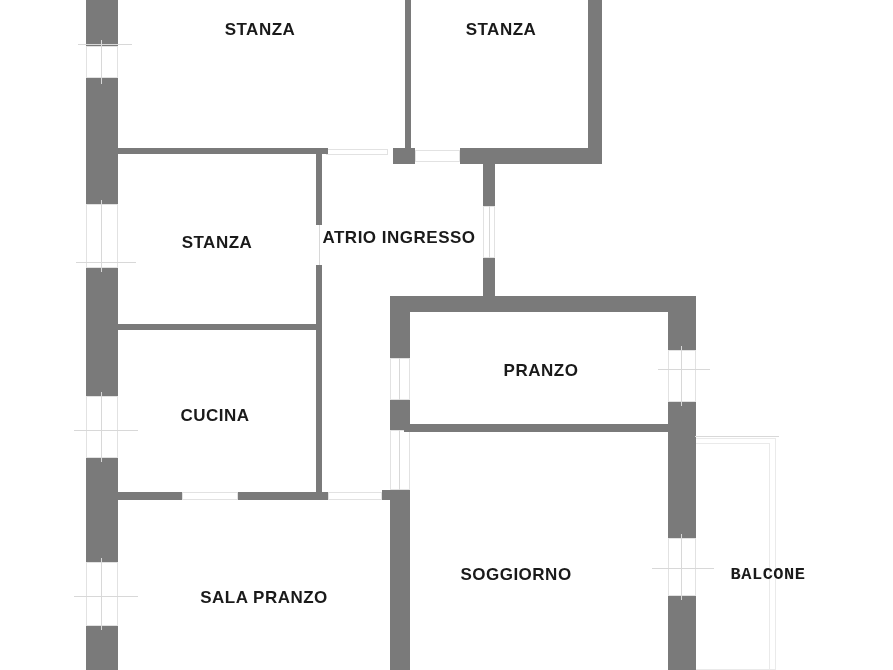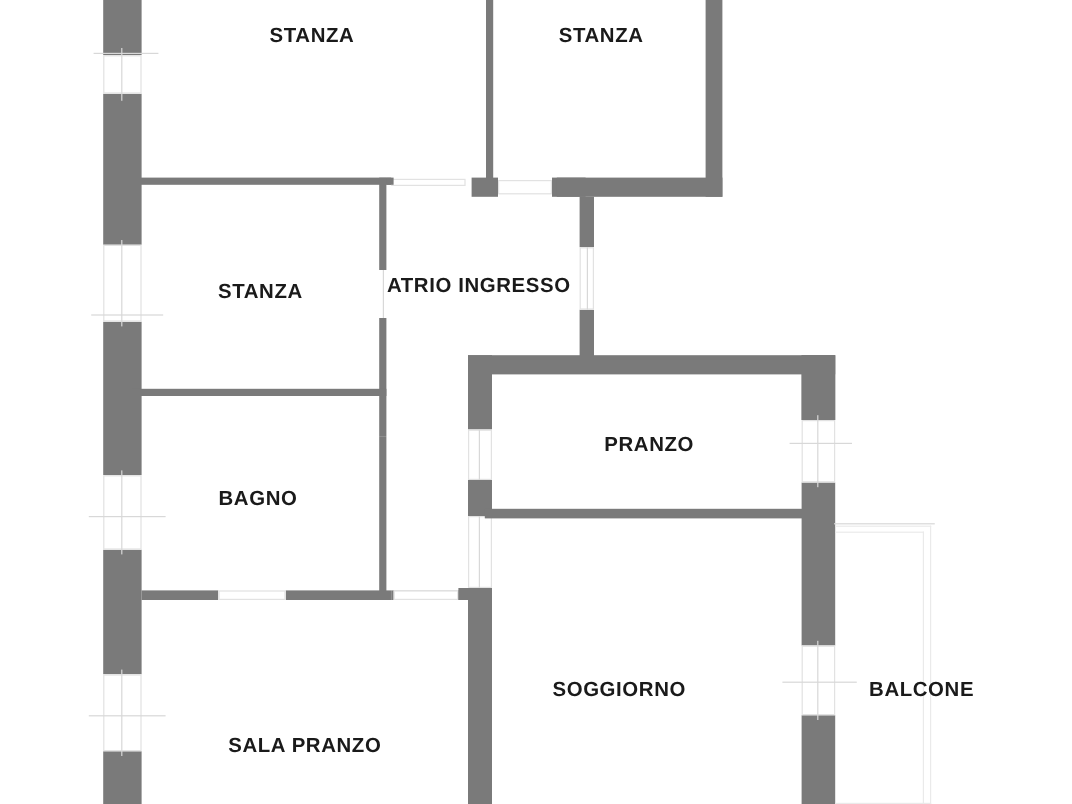--- a/index.html
+++ b/index.html
@@ -156,21 +156,21 @@
   <div class="label" style="left:260px; top:20px; transform:translateX(-50%);">STANZA</div>
 
   <div class="label" style="left:501px; top:20px; transform:translateX(-50%);">STANZA</div>
 
   <div class="label" style="left:217px; top:233px; transform:translateX(-50%);">STANZA</div>
 
   <div class="label" style="left:399px; top:228px; transform:translateX(-50%);">ATRIO INGRESSO</div>
 
   <div class="label" style="left:541px; top:361px; transform:translateX(-50%);">PRANZO</div>
 
-  <div class="label" style="left:215px; top:406px; transform:translateX(-50%);">BAGNO</div>
+  <div class="label" style="left:215px; top:406px; transform:translateX(-50%);">CUCINA</div>
 
-  <div class="label" style="left:254px; top:588px; transform:translateX(-50%);margin-top:24px;">SALA PRANZO</div>
+  <div class="label" style="left:264px; top:588px; transform:translateX(-50%);">SALA PRANZO</div>
 
   <div class="label" style="left:516px; top:565px; transform:translateX(-50%);">SOGGIORNO</div>
 
-  <div class="label" style="left:768px; top:565px; transform:translateX(-50%);">BALCONE</div>
+  <div class="label" style="left:768px; top:565px; transform:translateX(-50%);font-family:Liberation Mono, monospace;">BALCONE</div>
 
 </div>
 
 </body></html>

